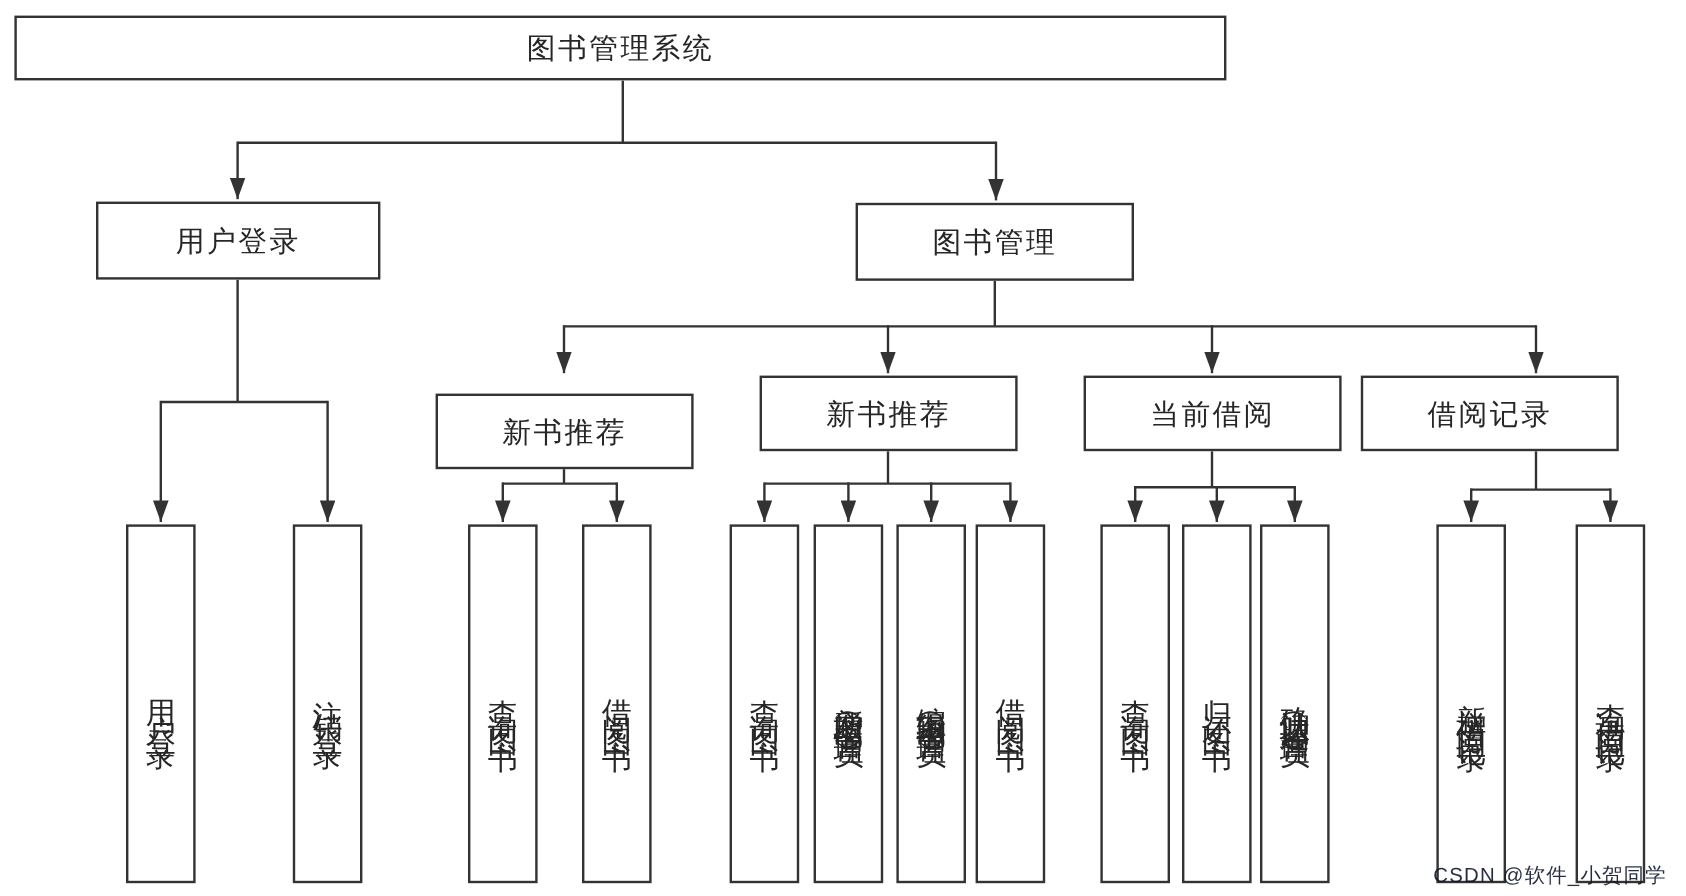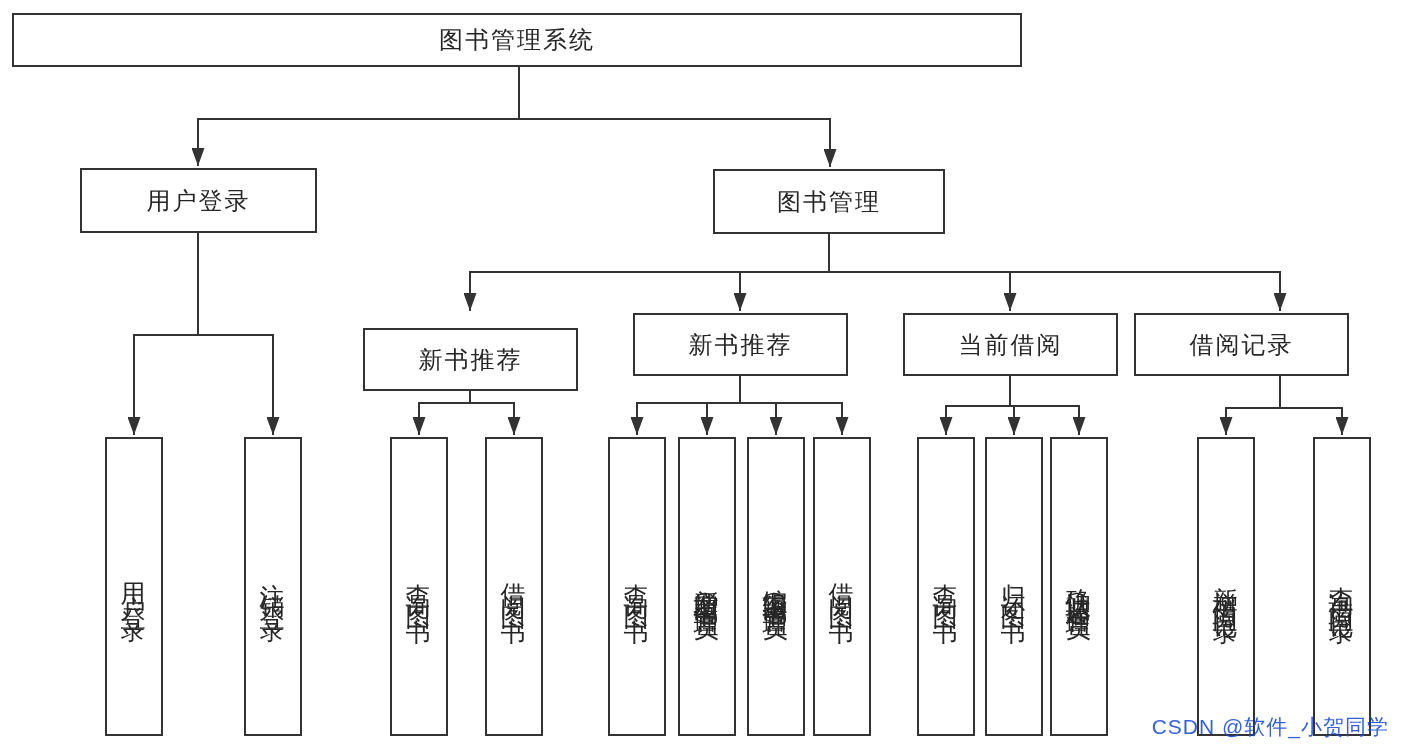--- a/index.html
+++ b/index.html
@@ -64,22 +64,22 @@
   .p-leaf10 { left: 985px; }
   .p-leaf11 { left: 1050px; }
   .p-leaf12 { left: 1197px; }
   .p-leaf13 { left: 1313px; }
 
   #watermark {
     position: absolute;
     right: 16px;
     bottom: 6px;
     z-index: 2;
-    font-size: 21px;
-    color: #1d4ed8;
+    font-size: 17px;
+    color: #0f172a;
     opacity: 0.9;
     letter-spacing: 1px;
   }
 </style>
 </head>
 <body>
 
 <div id="canvas">
 
   <svg id="wires" viewBox="0 0 1405 747" xmlns="http://www.w3.org/2000/svg">

